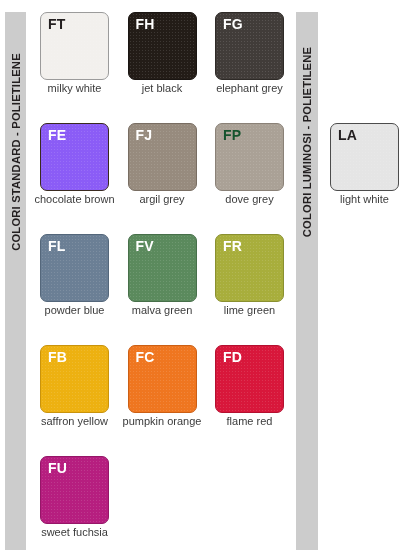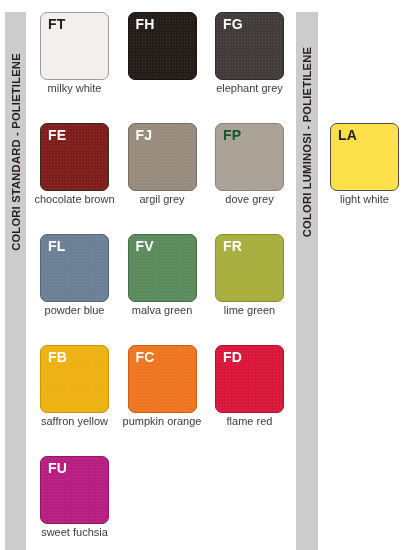--- a/index.html
+++ b/index.html
@@ -172,32 +172,35 @@
         </div>
         <div class="name-wrap">
           <div class="swatch-name">milky white</div>
         </div>
       </div>
       <div class="swatch-cell" style="left: 87.5px; top: 0px;">
         <div class="swatch" style="background: rgb(35, 28, 23); border: 1px solid rgb(26, 21, 18);">
           <div class="grain"></div>
           <span class="swatch-code" style="color: rgb(255, 255, 255);">FH</span>
         </div>
+        <div class="name-wrap">
+          <div class="swatch-name">jet black</div>
+        </div>
       </div>
       <div class="swatch-cell" style="left: 175px; top: 0px;">
         <div class="swatch" style="background: rgb(65, 60, 57); border: 1px solid rgb(46, 42, 39);">
           <div class="grain"></div>
           <span class="swatch-code" style="color: rgb(255, 255, 255);">FG</span>
         </div>
         <div class="name-wrap">
           <div class="swatch-name">elephant grey</div>
         </div>
       </div>
       <div class="swatch-cell" style="left: 0px; top: 111px;">
-        <div class="swatch" style="background: #7f1d1d; border: 1px solid rgb(58, 42, 31);">
+        <div class="swatch" style="background: #8b5cf6; border: 1px solid rgb(58, 42, 31);">
           <div class="grain"></div>
           <span class="swatch-code" style="color: rgb(255, 255, 255);">FE</span>
         </div>
         <div class="name-wrap">
           <div class="swatch-name">chocolate brown</div>
         </div>
       </div>
       <div class="swatch-cell" style="left: 87.5px; top: 111px;">
         <div class="swatch" style="background: rgb(151, 139, 126); border: 1px solid rgb(120, 109, 98);">
           <div class="grain"></div>
@@ -276,21 +279,21 @@
           <span class="swatch-code" style="color: rgb(255, 255, 255);">FD</span>
         </div>
         <div class="name-wrap">
           <div class="swatch-name">flame red</div>
         </div>
       </div>
     </div>
 
   <div id="luminosi-grid">
       <div class="swatch-cell" style="left: 0px; top: 111px;">
-        <div class="swatch" style="background: #fde047; border: 1px solid rgb(76, 76, 76);">
+        <div class="swatch" style="background: #e5e5e5; border: 1px solid rgb(76, 76, 76);">
           <div class="grain"></div>
           <span class="swatch-code" style="color: rgb(35, 31, 32);">LA</span>
         </div>
         <div class="name-wrap">
           <div class="swatch-name">light white</div>
         </div>
       </div>
     </div>
 
 </div>

